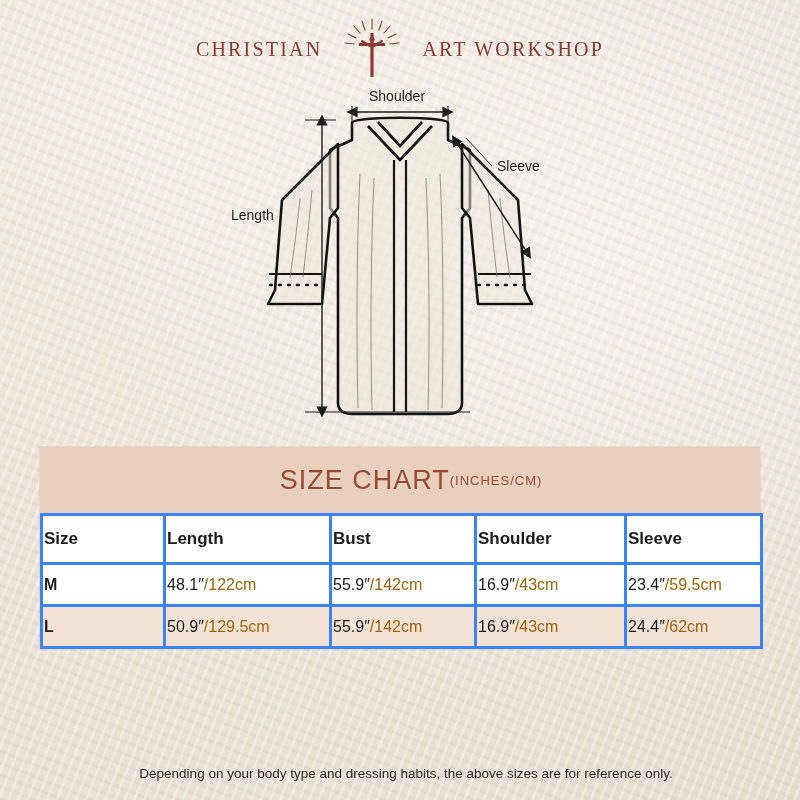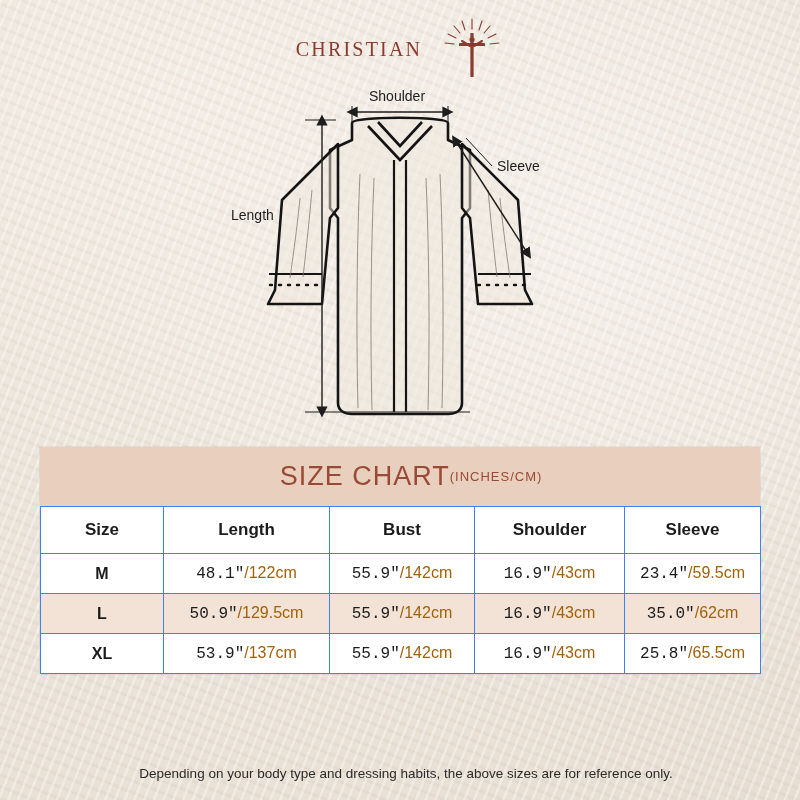--- a/index.html
+++ b/index.html
@@ -80,21 +80,21 @@
   
   .chart {
     position: absolute;
     left: 40px;
     top: 447px;
     width: 720px;
     background: #fff;
     box-shadow: 0 0 0 1px rgba(0,0,0,0.05);
   }
   .chart-title {
-    height: 59px;
+    height: 66px;
     background: #e8cfbe;
     display: flex;
     align-items: center;
     justify-content: center;
     color: #9a4a34;
     font-family: "Liberation Sans", sans-serif;
     letter-spacing: 1px;
     padding-left: 22px;
   }
   .chart-title .t-main {
@@ -105,22 +105,22 @@
     font-size: 13px;
     font-weight: 400;
   }
   table.size-table {
     width: 720px;
     border-collapse: collapse;
     table-layout: fixed;
   }
   table.size-table th,
   table.size-table td {
-    border: 1px solid #3b82f6;
-    text-align: center;
+    border: 3px solid #3b82f6;
+    text-align: left;
     color: #1b1b1b;
     font-family: "Liberation Sans", sans-serif;
   }
   table.size-table th {
     height: 44px;
     font-size: 17px;
     font-weight: bold;
     background: #ffffff;
   }
   table.size-table td {
@@ -132,21 +132,21 @@
     background: #f3e3d6;
   }
   td.size-cell {
     font-size: 17px;
     font-weight: bold;
   }
   .cm {
     color: #a16207;
   }
   .in-unit {
-    font-family: Liberation Mono, monospace;
+    font-family: Liberation Sans, sans-serif;
   }
   col.c1 { width: 123px; }
   col.c2 { width: 166px; }
   col.c3 { width: 145px; }
   col.c4 { width: 150px; }
   col.c5 { width: 136px; }
 
   .footnote {
     position: absolute;
     left: 12px;
@@ -189,20 +189,21 @@
 
         <g stroke="#8a3a2f" stroke-width="2.1" fill="none" stroke-linecap="round">
           <path d="M22 24 L30 29"></path>
           <path d="M42 24 L34 29"></path>
           <path d="M32 29 L32 45"></path>
         </g>
         <circle cx="32" cy="22.5" r="2.6" fill="#8a3a2f"></circle>
       </svg>
     </span>
 
+    <span class="brand-word">ART WORKSHOP</span>
   </div>
 
   <div class="illustration">
     <svg viewBox="0 0 800 370" width="800" height="370" aria-hidden="true">
       <defs>
         <marker id="arrH" markerWidth="8" markerHeight="8" refX="4" refY="4" orient="auto">
           <path d="M8,0 L0,4 L8,8 z" fill="#1d1d1d"></path>
         </marker>
         <marker id="arrT" markerWidth="8" markerHeight="8" refX="4" refY="4" orient="auto">
           <path d="M0,0 L8,4 L0,8 z" fill="#1d1d1d"></path>
@@ -320,30 +321,23 @@
           <td><span class="in-unit">55.9″</span><span class="cm">/142cm</span></td>
           <td><span class="in-unit">16.9″</span><span class="cm">/43cm</span></td>
           <td><span class="in-unit">23.4″</span><span class="cm">/59.5cm</span></td>
         </tr>
 
         <tr class="alt">
           <td class="size-cell">L</td>
           <td><span class="in-unit">50.9″</span><span class="cm">/129.5cm</span></td>
           <td><span class="in-unit">55.9″</span><span class="cm">/142cm</span></td>
           <td><span class="in-unit">16.9″</span><span class="cm">/43cm</span></td>
-          <td><span class="in-unit">35.0″</span><span class="cm">/62cm</span></td>
+          <td><span class="in-unit">24.4″</span><span class="cm">/62cm</span></td>
         </tr>
 
-        <tr>
-          <td class="size-cell">XL</td>
-          <td><span class="in-unit">53.9″</span><span class="cm">/137cm</span></td>
-          <td><span class="in-unit">55.9″</span><span class="cm">/142cm</span></td>
-          <td><span class="in-unit">16.9″</span><span class="cm">/43cm</span></td>
-          <td><span class="in-unit">25.8″</span><span class="cm">/65.5cm</span></td>
-        </tr>
 
 
       </tbody>
     </table>
   </div>
 
   <div class="footnote">Depending on your body type and dressing habits, the above sizes are for reference only.</div>
 </div>
 
 </body></html>

